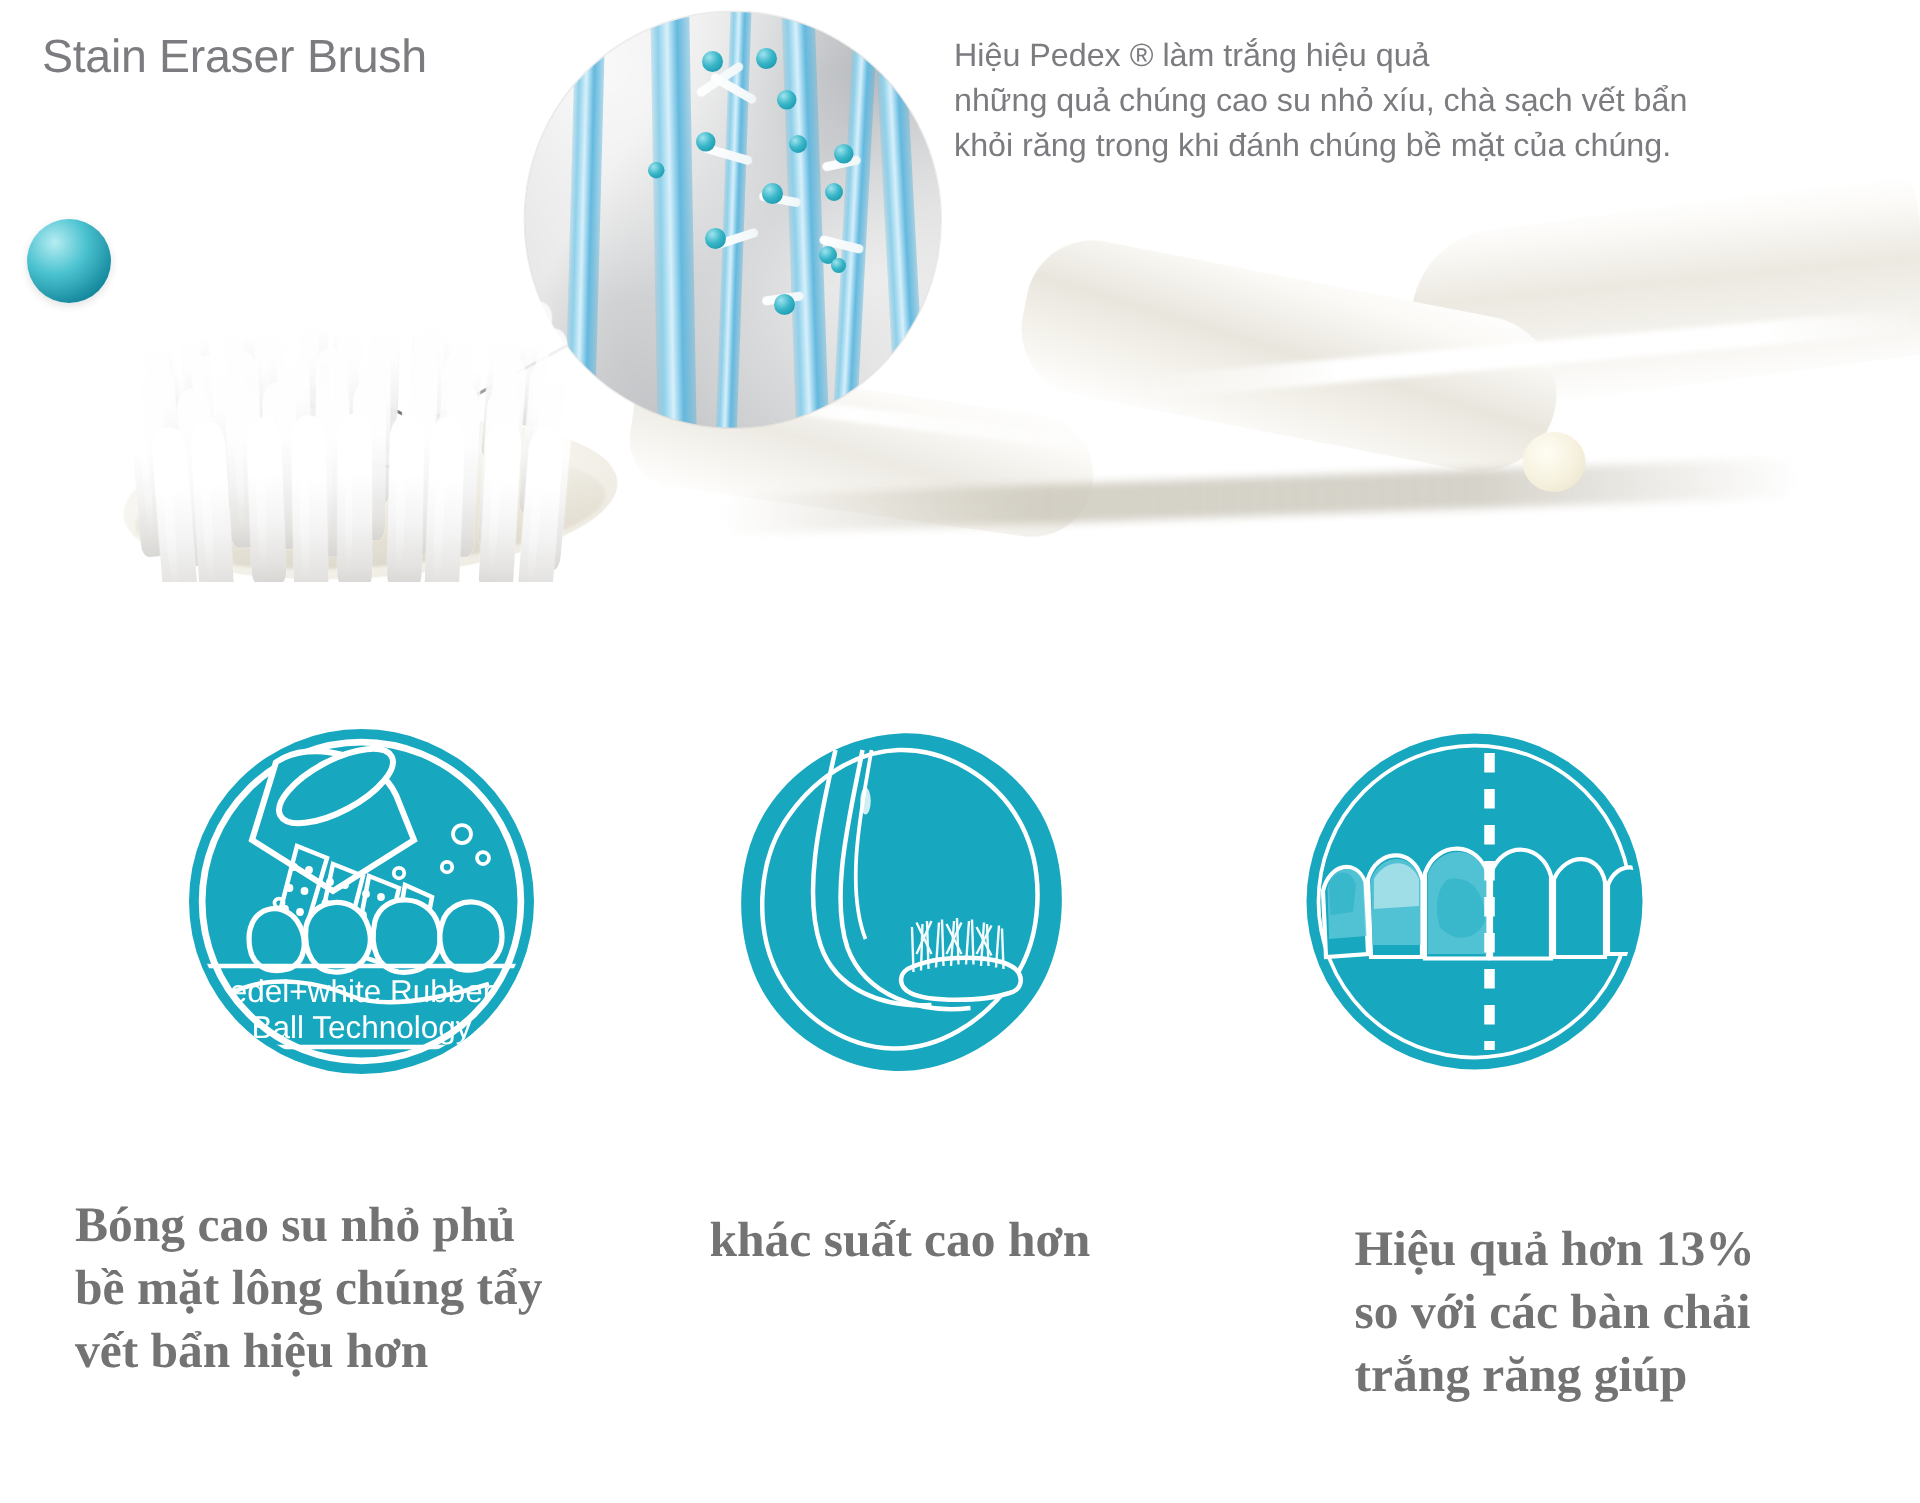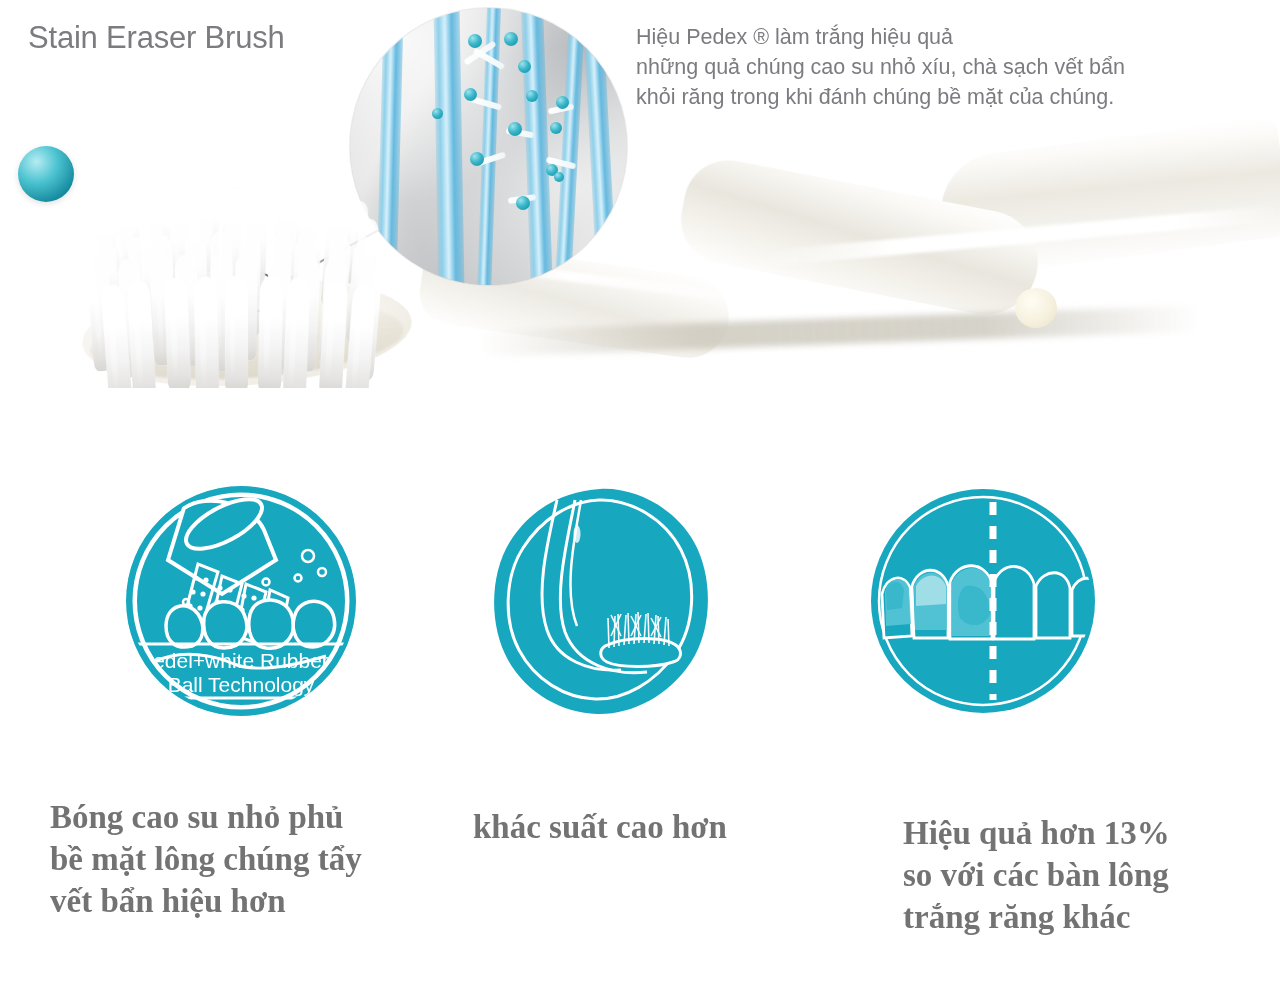--- a/index.html
+++ b/index.html
@@ -534,17 +534,17 @@
     <div>bề mặt lông chúng tẩy</div>
     <div>vết bẩn hiệu hơn</div>
   </div>
 
   <div class="feature-caption" id="caption-2">
     <div>khác suất cao hơn</div>
   </div>
 
   <div class="feature-caption" id="caption-3">
     <div>Hiệu quả hơn 13%</div>
-    <div>so với các bàn lông</div>
-    <div>trắng răng khác</div>
+    <div>so với các bàn chải</div>
+    <div>trắng răng giúp</div>
   </div>
 
 </div>
 
 </body></html>

